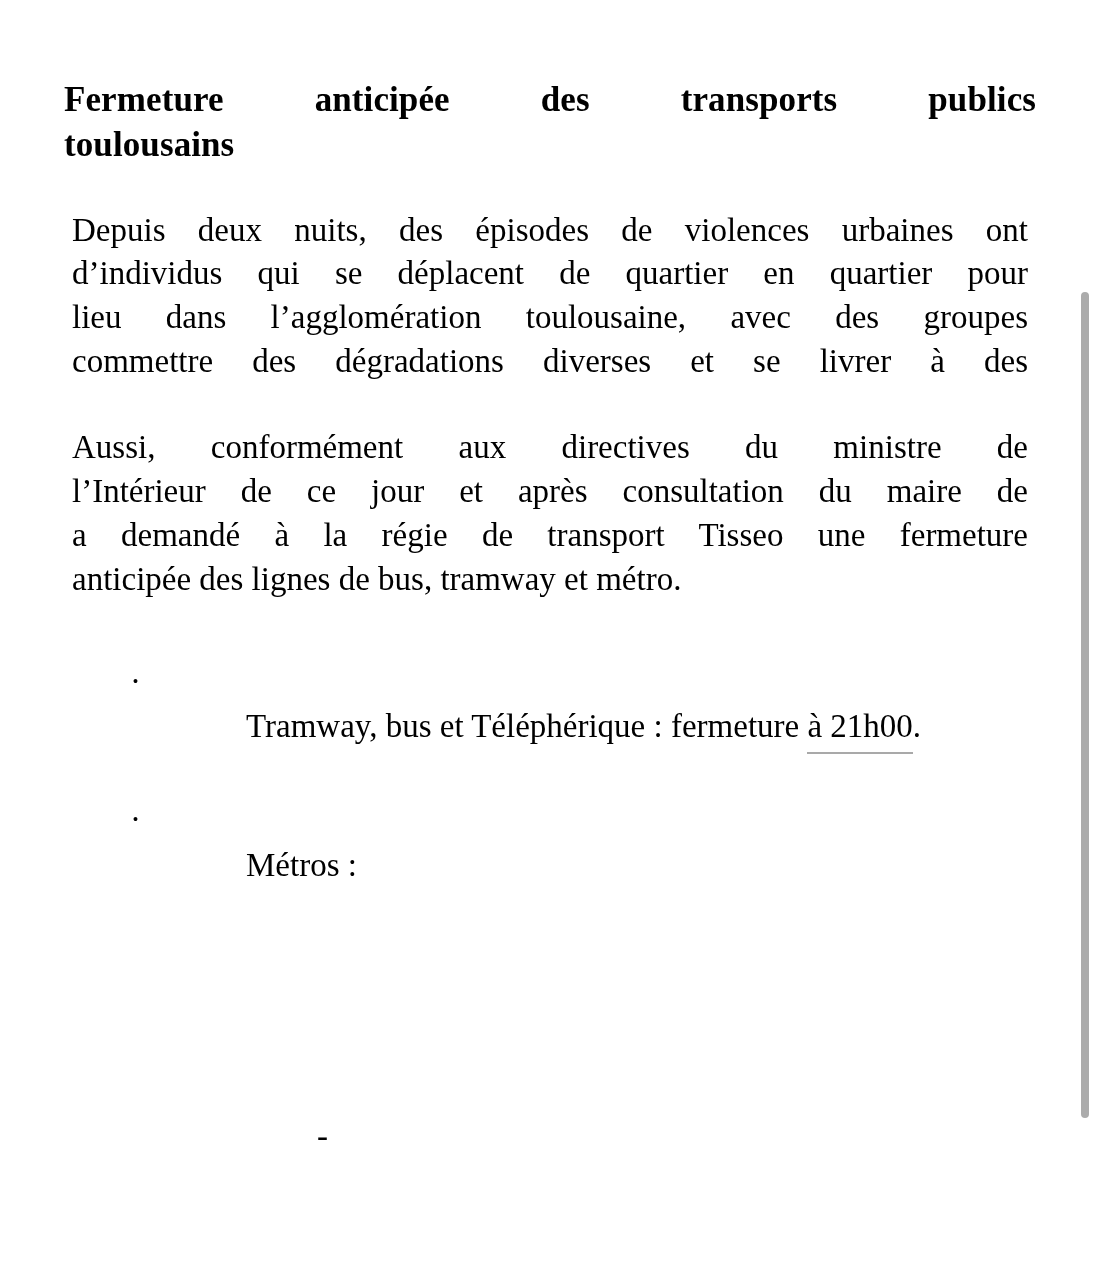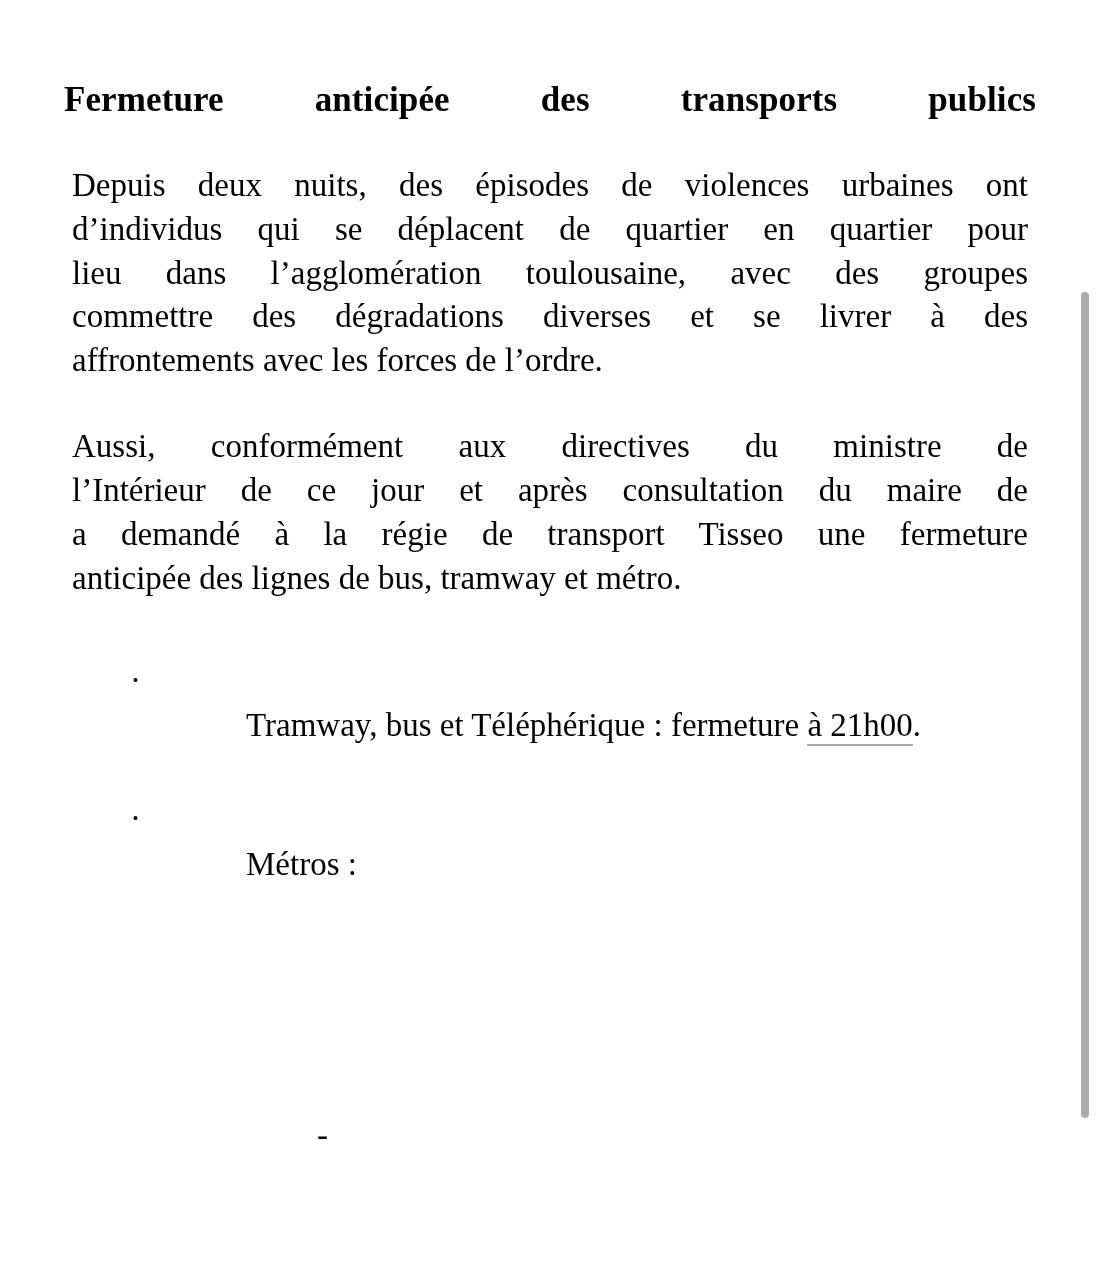--- a/index.html
+++ b/index.html
@@ -113,21 +113,21 @@
     position: absolute;
     left: 137px;
     top: 0;
     font-size: 33px;
     line-height: 1.36;
   }
 
   
   .time-underline {
     border-bottom: 2px solid #a9a9a9;
-    padding-bottom: 1px;
+    padding-bottom: 8px;
   }
 
   
   .scrollbar-track {
     position: absolute;
     right: 0;
     top: 0;
     width: 18px;
     height: 1277px;
     background: #ffffff;
@@ -144,30 +144,30 @@
 </style>
 </head>
 <body>
 
 <div class="doc-page">
 
   <div class="doc-body">
 
     <h1 class="doc-title">
       <span class="tline justified">Fermeture       anticipée       des       transports       publics</span>
+      <span class="tline">toulousains</span>
     </h1>
 
     <div class="para-spacer-1"></div>
 
     <p class="para">
       <span class="ln">Depuis deux nuits, des épisodes de violences urbaines ont</span>
       <span class="ln">d’individus qui se déplacent de quartier en quartier pour</span>
       <span class="ln">lieu dans l’agglomération toulousaine, avec des groupes</span>
       <span class="ln">commettre des dégradations diverses et se livrer à des</span>
-      <span class="ln last">affrontements avec les forces de l’ordre.</span>
     </p>
 
     <div class="para-spacer-2"></div>
 
     <p class="para">
       <span class="ln">Aussi, conformément aux directives du ministre de</span>
       <span class="ln">l’Intérieur de ce jour et après consultation du maire de</span>
       <span class="ln">a demandé à la régie de transport Tisseo une fermeture</span>
       <span class="ln last">anticipée des lignes de bus, tramway et métro.</span>
     </p>

